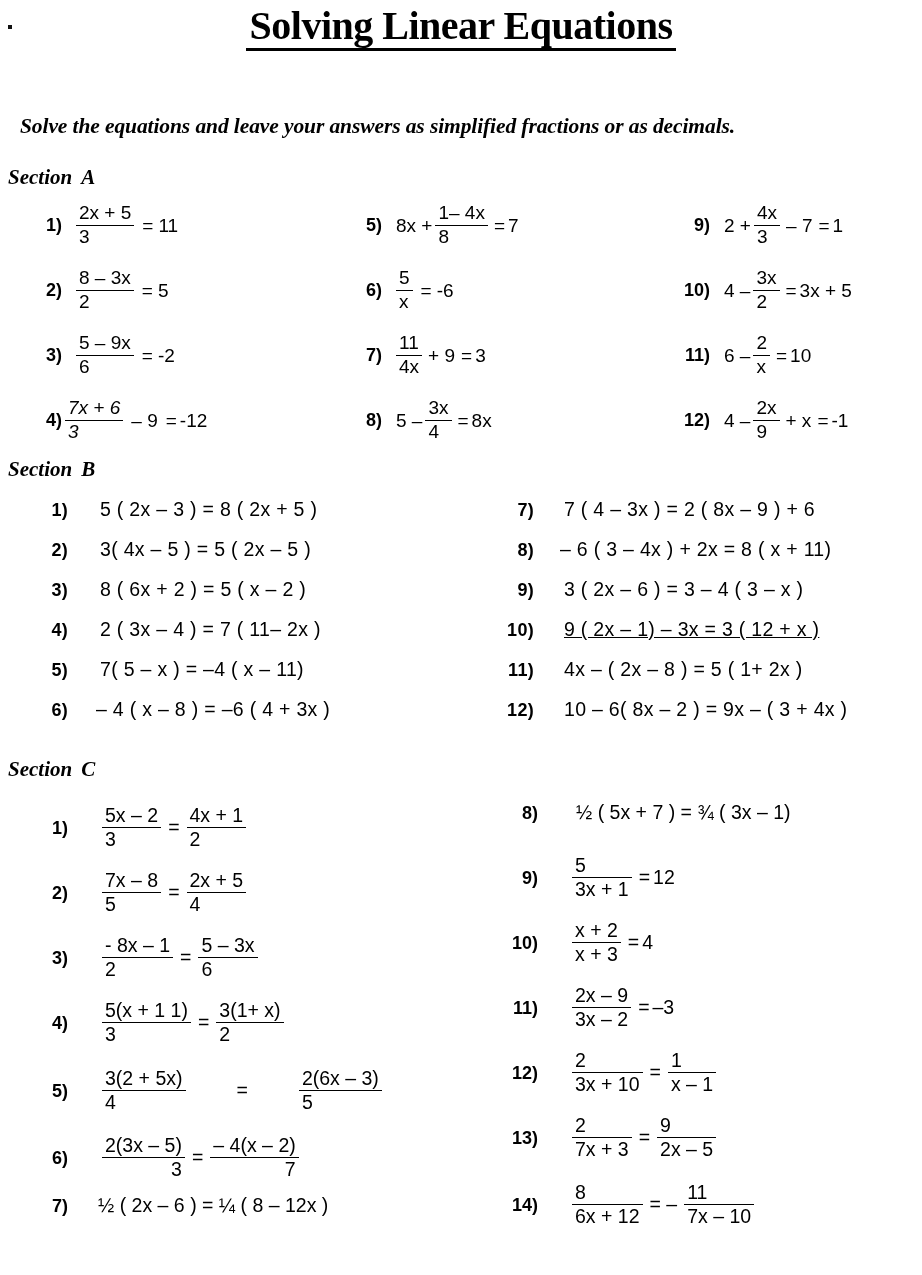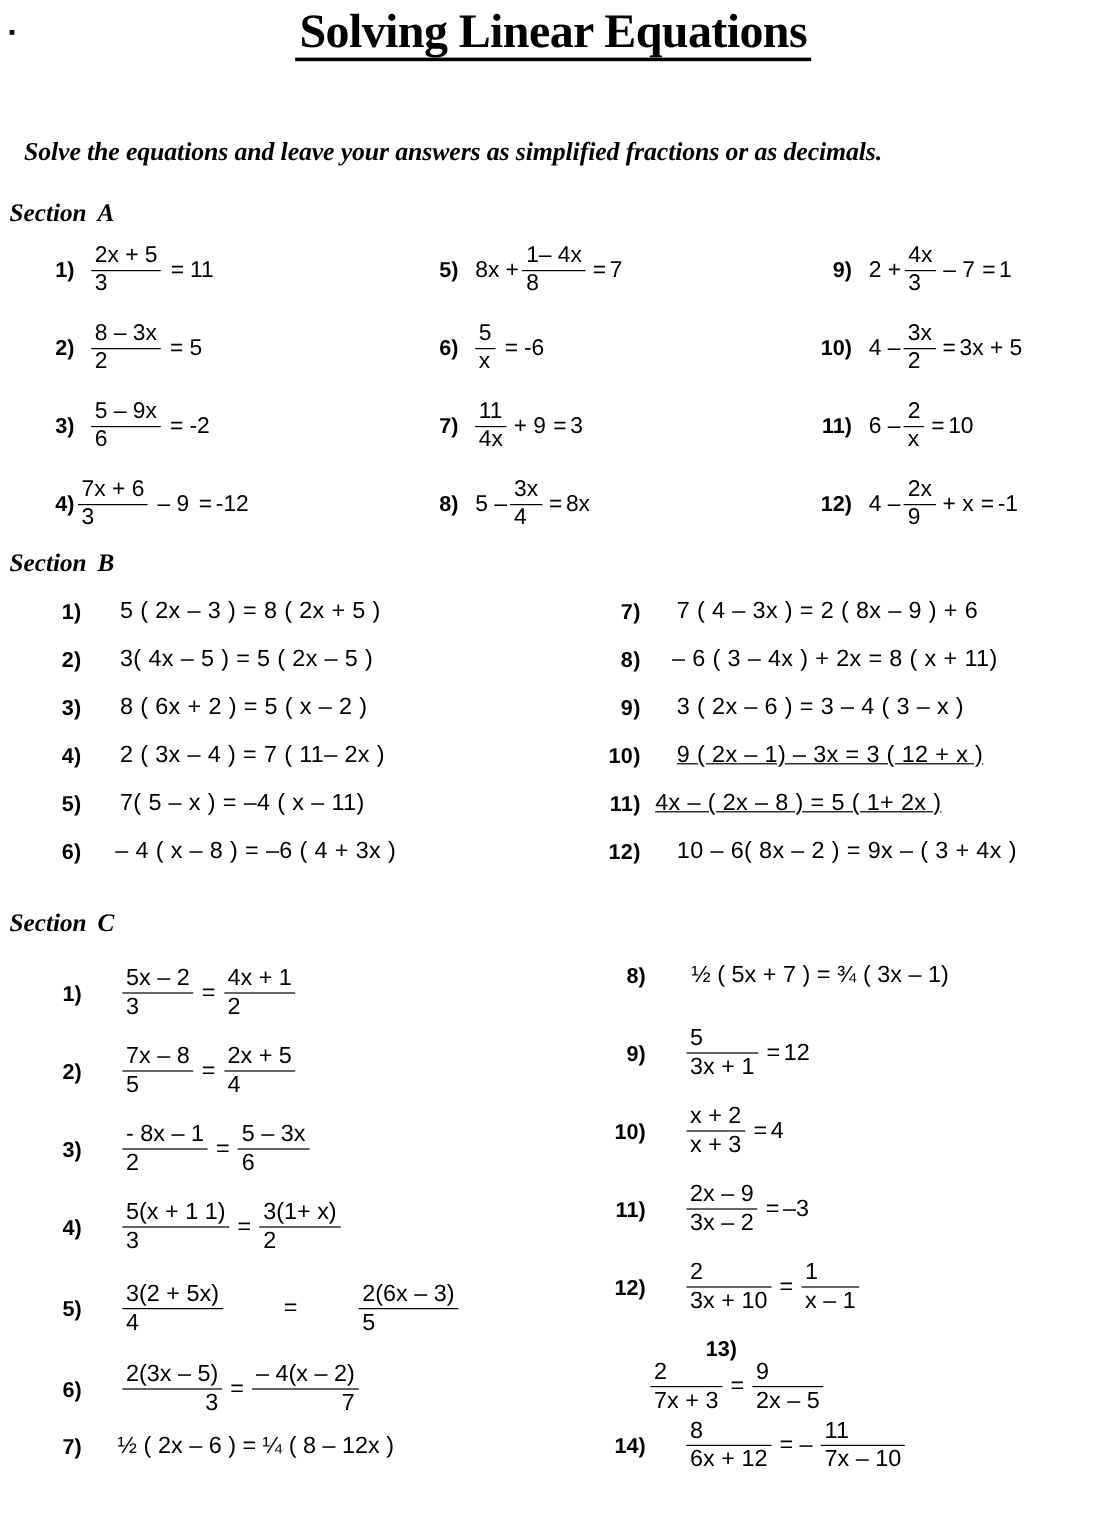--- a/index.html
+++ b/index.html
@@ -165,21 +165,21 @@
         <span class="bot">6</span>
       </span>
       <span class="op">=</span>
       <span>-2</span>
     </span>
   </div>
 
   <div class="prob" style="left:36px; top:398px;">
     <span class="num" style="width:26px;">4)</span>
     <span class="expr">
-      <span class="frac" style="">
+      <span class="frac" style="font-style:italic;">
         <span class="top">7x + 6</span>
         <span class="bot">3</span>
       </span>
       <span class="op">– 9</span>
       <span class="op tight">=</span>
       <span>-12</span>
     </span>
   </div>
 
   <div class="prob" style="left:356px; top:203px;">
@@ -330,21 +330,21 @@
   <div class="prob" style="left:500px; top:580px;">
     <span class="num" style="width:34px;">9)</span>
     <span class="expr" style="margin-left:30px;">3 ( 2x – 6 ) = 3 – 4 ( 3 – x )</span>
   </div>
   <div class="prob" style="left:500px; top:620px;">
     <span class="num" style="width:34px;">10)</span>
     <span class="expr" style="margin-left:30px;text-decoration:underline;">9 ( 2x – 1) – 3x = 3 ( 12 + x )</span>
   </div>
   <div class="prob" style="left:500px; top:660px;">
     <span class="num" style="width:34px;">11)</span>
-    <span class="expr" style="margin-left:12px;text-decoration:underline;">4x – ( 2x – 8 ) = 5 ( 1+ 2x )</span>
+    <span class="expr" style="margin-left:30px;">4x – ( 2x – 8 ) = 5 ( 1+ 2x )</span>
   </div>
   <div class="prob" style="left:500px; top:700px;">
     <span class="num" style="width:34px;">12)</span>
     <span class="expr" style="margin-left:30px;">10 – 6( 8x – 2 ) = 9x – ( 3 + 4x )</span>
   </div>
 </div>
 
 <div class="section-head" style="top:757px;">
   <span>Section</span><span class="letter">C</span>
 </div>
@@ -495,21 +495,21 @@
         <span class="bot">3x + 10</span>
       </span>
       <span class="op tight">=</span>
       <span class="frac">
         <span class="top">1</span>
         <span class="bot">x – 1</span>
       </span>
     </span>
   </div>
 
-  <div class="prob" style="left:508px; top:1115px;flex-direction:column;">
+  <div class="prob" style="left:508px; top:1115px;">
     <span class="num" style="width:30px;">13)</span>
     <span class="expr" style="margin-left:30px;">
       <span class="frac">
         <span class="top">2</span>
         <span class="bot">7x + 3</span>
       </span>
       <span class="op tight">=</span>
       <span class="frac">
         <span class="top">9</span>
         <span class="bot">2x – 5</span>

